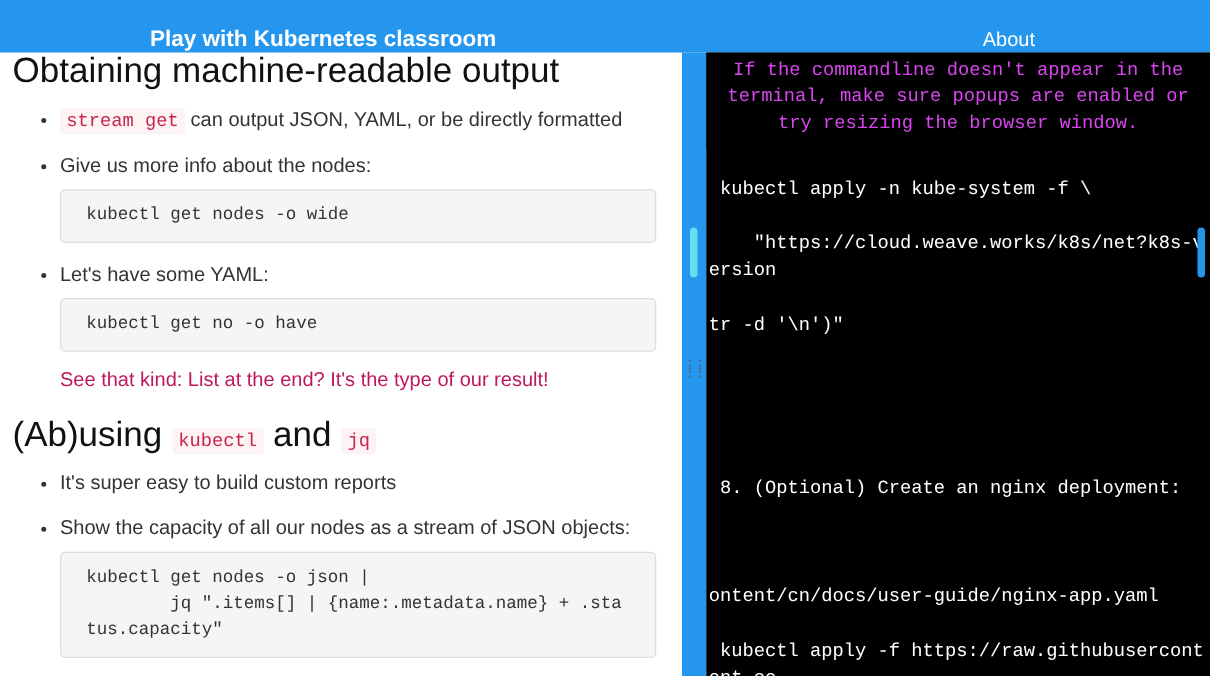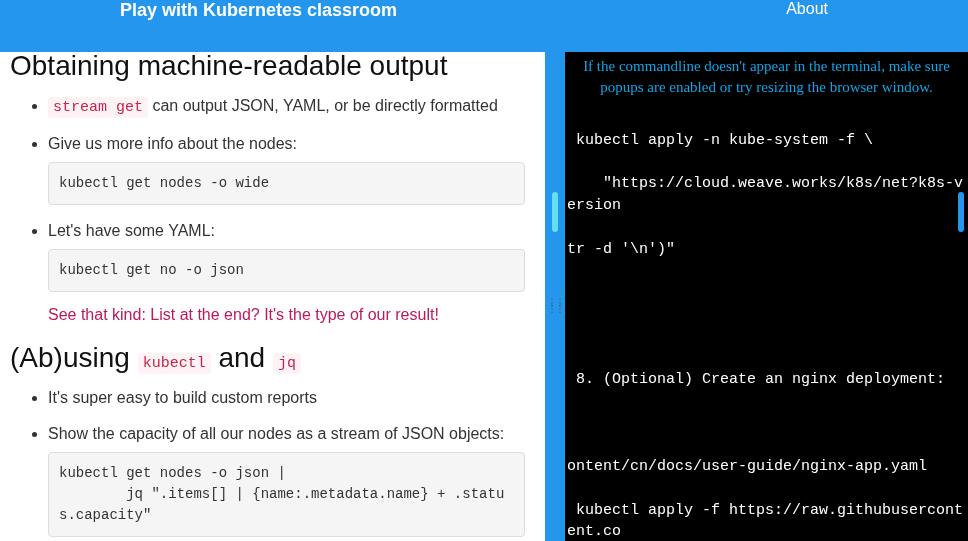--- a/index.html
+++ b/index.html
@@ -1,35 +1,35 @@
 <!DOCTYPE html>
 <html><head>
   <meta charset="utf-8">
   <style>
     * { margin: 0; padding: 0; box-sizing: border-box; }
     body { font-family: -apple-system, BlinkMacSystemFont, "Segoe UI", Helvetica, Arial, sans-serif; font-size: 16px; color: #333; background: #fff; overflow: hidden; }
-    .header { background: #2496ed; color: #fff; height: 52px; display: flex; align-items: flex-start; padding: 0 20px; position: relative; }
+    .header { background: #2496ed; color: #fff; height: 42px; display: flex; align-items: flex-end; padding: 0 20px; position: relative; }
     .header-title { font-weight: 700; font-size: 18px; margin-left: 100px; }
     .header-about { position: absolute; right: 140px; font-size: 16px; cursor: pointer; }
     .container { display: flex; height: 499px; }
     .left-pane { width: 545px; background: #fff; padding: 0 20px 20px 10px; overflow-y: auto; position: relative; }
     .divider { width: 20px; background: #2496ed; position: relative; display: flex; align-items: center; justify-content: center; }
     .divider-handle { width: 6px; height: 40px; background: #65def1; border-radius: 3px; cursor: col-resize; position: absolute; top: 140px; }
     .drag-dots { position: absolute; top: 248px; font-size: 10px; color: #555; letter-spacing: -2px; left: 2px; line-height: 6px; }
     .right-pane { flex: 1; background: #000; color: #fff; font-family: "Courier New", monospace; font-size: 15px; position: relative; overflow: hidden; }
     .right-scroll { position: absolute; right: 4px; top: 140px; width: 6px; height: 40px; background: #2496ed; border-radius: 3px; }
 
     h2 { font-size: 28px; font-weight: 400; color: #111; margin: 0 0 12px 0; }
     ul { list-style: disc; padding-left: 38px; margin-bottom: 14px; }
     li { margin-bottom: 12px; line-height: 1.5; color: #333; }
     code.inline { background: #fdf2f4; color: #c7254e; font-family: "Courier New", monospace; padding: 2px 5px; border-radius: 3px; font-size: 15px; }
     .para { margin: 0 0 18px 38px; color: #be185d; }
-    pre.codeblock { background: #f5f5f5; border: 1px solid #ddd; border-radius: 4px; padding: 10px 10px; font-family: "Courier New", monospace; font-size: 14px; color: #333; white-space: pre-wrap; word-break: break-all; margin: 6px 0 14px 0; }
+    pre.codeblock { background: #f5f5f5; border: 1px solid #ddd; border-radius: 4px; padding: 10px 20px; font-family: "Courier New", monospace; font-size: 14px; color: #333; white-space: pre-wrap; word-break: break-all; margin: 6px 0 14px 0; }
 
-    .term-notice { background: #000; color: #0ea5e9; text-align: center; padding: 4px 6px 10px 6px; font-family: Liberation Serif, serif; font-size: 15px; line-height: 1.4; }
+    .term-notice { background: #000; color: #d946ef; text-align: center; padding: 4px 6px 10px 6px; font-family: Liberation Mono, monospace; font-size: 15px; line-height: 1.4; }
     .term-body { padding: 0 0 0 2px; white-space: pre-wrap; word-break: break-all; line-height: 1.45; font-size: 15px; }
     .term-highlight { background: #444; display: block; height: 20px; }
 
     h2.partial { margin-top: -2px; }
   </style>
 </head>
 <body>
 
 <div class="header">
   <div class="header-title">Play with Kubernetes classroom</div>
@@ -42,21 +42,21 @@
     <ul>
       <li>
         <code class="inline">stream get</code><span> can output JSON, YAML, or be directly formatted</span>
       </li>
       <li>
         <span>Give us more info about the nodes:</span>
         <pre class="codeblock">kubectl get nodes -o wide</pre>
       </li>
       <li>
         <span>Let's have some YAML:</span>
-        <pre class="codeblock">kubectl get no -o json</pre>
+        <pre class="codeblock">kubectl get no -o have</pre>
       </li>
     </ul>
     <p class="para">See that kind: List at the end? It's the type of our result!</p>
 
     <h2>
       <span>(Ab)using </span><code class="inline">kubectl</code><span> and </span><code class="inline">jq</code>
     </h2>
     <ul>
       <li>It's super easy to build custom reports</li>
       <li>

